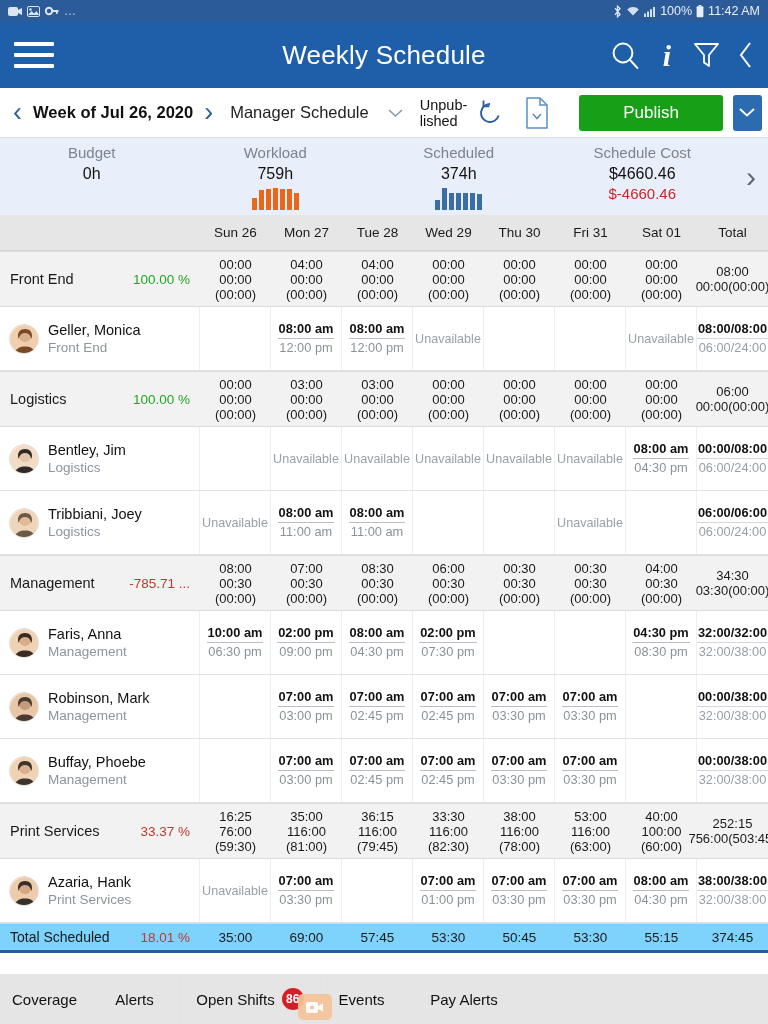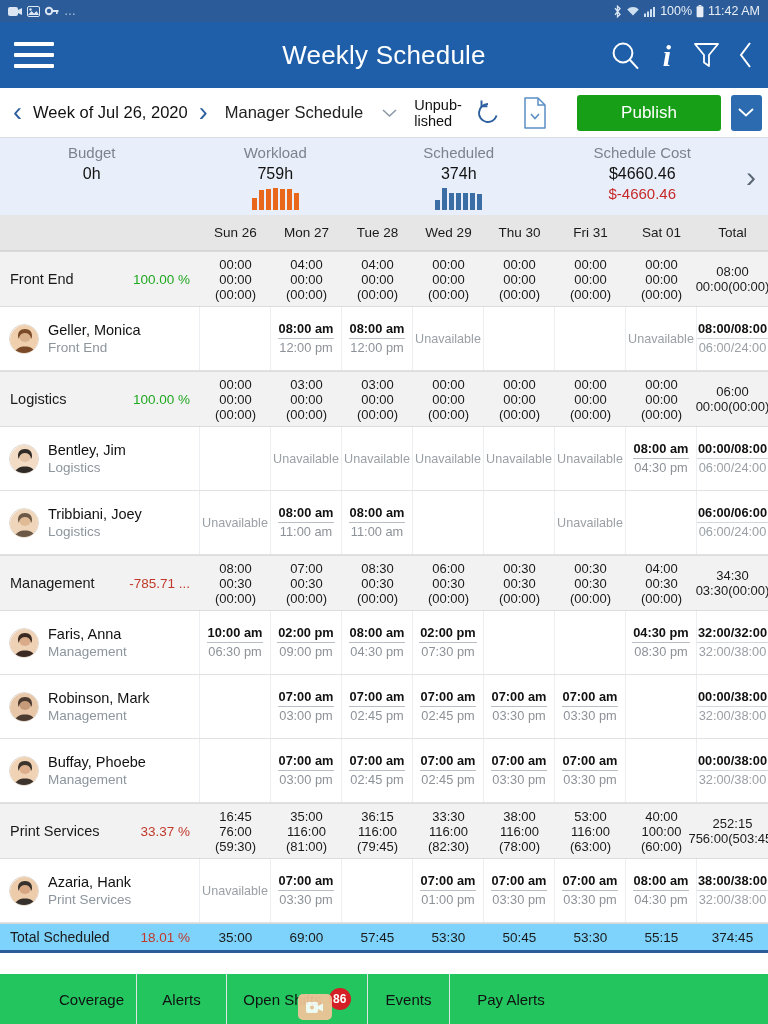--- a/index.html
+++ b/index.html
@@ -29,21 +29,21 @@
     color: #fff; font-size: 26px; letter-spacing: .2px; pointer-events: none;
   }
   #app-actions { margin-left: auto; display: flex; align-items: center; gap: 17px; z-index: 2; }
   #app-actions .act { cursor: pointer; display: flex; align-items: center; justify-content: center; }
   
   #sub-bar {
     height: 50px; background: #fff; border-bottom: 1px solid #d7dde3;
     display: flex; align-items: center; padding: 0 6px; gap: 4px;
   }
   .chev { color: #2c5f9e; font-size: 27px; line-height: 1; padding: 0 7px; cursor: pointer; font-weight: 300; }
-  #week-label { font-size: 16.5px; font-weight: normal; color: #111; white-space: nowrap; }
+  #week-label { font-size: 16.5px; font-weight: bold; color: #111; white-space: nowrap; }
   #schedule-name { font-size: 16.5px; color: #222; margin-left: 6px; white-space: nowrap; }
   #schedule-caret { color: #7b8b9b; font-size: 15px; margin-left: 14px; cursor: pointer; }
   #pub-status {
     font-size: 14.5px; color: #111; line-height: 16px; width: 60px;
     margin-left: 12px; text-align: left;
   }
   .tb-icon { cursor: pointer; display: flex; align-items: center; justify-content: center; }
   #publish-btn {
     background: #17a017; color: #fff; font-size: 17px; border: none;
     height: 36px; padding: 0 44px; border-radius: 3px; cursor: pointer;
@@ -122,22 +122,22 @@
   #total-row {
     height: 30px; background: #7dd3fc; display: flex; align-items: center;
     border-top: 1px solid #d8d8d8; border-bottom: 3px solid #2b5c99;
   }
   #total-row .tname { width: 128px; flex: none; padding-left: 10px; font-size: 14px; color: #1a1a1a; }
   #total-row .tpct { width: 72px; flex: none; text-align: right; padding-right: 10px;
                      font-size: 13.5px; color: #c0392b; }
   #total-row .tc { width: 71px; flex: none; text-align: center; font-size: 13.5px; color: #1a1a1a; }
   
   #tab-bar {
-    position: absolute; bottom: 0; left: 0; right: 0; height: 50px; background: #22c55e;
-    display: flex; align-items: flex-start; padding-left: 47px;
+    position: absolute; bottom: 0; left: 0; right: 0; height: 50px; background: #e5e5e5;
+    display: flex; align-items: flex-start;
   }
   .tab {
     flex: none; height: 50px; display: flex; align-items: center; justify-content: center;
     gap: 7px; font-size: 15px; color: #111; border-right: 1px solid #e3e3e3; cursor: pointer;
     padding: 0 11px; white-space: nowrap;
   }
   .tab:last-child { border-right: none; }
   .badge {
     background: #d41f26; color: #fff; border-radius: 50%; width: 22px; height: 22px;
     display: flex; align-items: center; justify-content: center; font-size: 12px; font-weight: bold;
@@ -678,21 +678,21 @@
       <div class="cell"></div>
       <div class="cell totcell">
         <div class="st">00:00/38:00</div>
         <div class="en">32:00/38:00</div>
       </div>
     </div>
     <div class="row grp-row">
       <div class="grp-name">Print Services</div>
       <div class="grp-pct neg">33.37 %</div>
       <div class="grp-cell">
-        <div class="t1">16:45</div>
+        <div class="t1">16:25</div>
         <div class="t2">76:00</div>
         <div class="t3">(59:30)</div>
       </div>
       <div class="grp-cell">
         <div class="t1">35:00</div>
         <div class="t2">116:00</div>
         <div class="t3">(81:00)</div>
       </div>
       <div class="grp-cell">
         <div class="t1">36:15</div>

